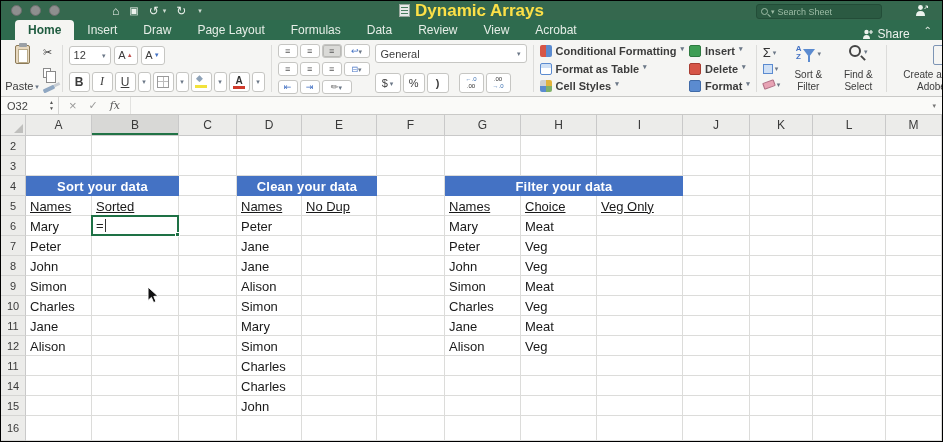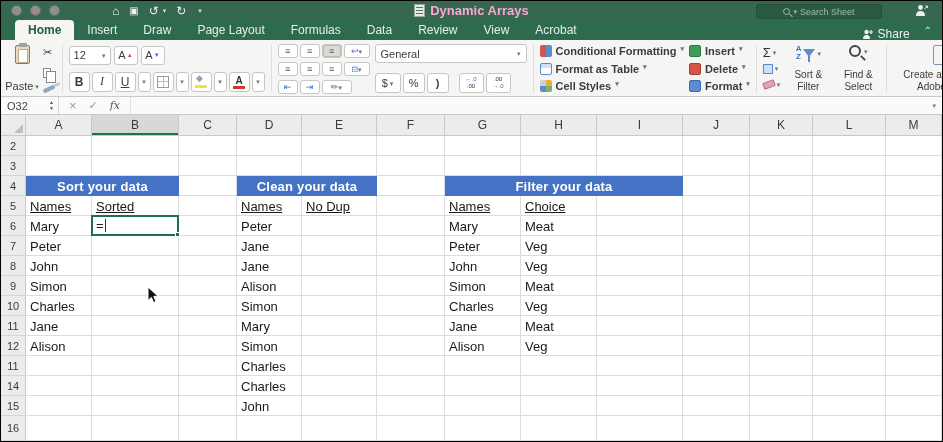--- a/index.html
+++ b/index.html
@@ -7,24 +7,24 @@
   body { position:relative; border:1px solid #000; background:#fff;
          font-family:"Liberation Sans", sans-serif; overflow:hidden; -webkit-font-smoothing:antialiased; }
 
   
   .titlebar { height:19px; background:#35684E; display:flex; align-items:center; color:#E9F0EA; position:relative; }
   .lights { display:flex; gap:8px; margin-left:10px; }
   .light { width:11px; height:11px; border-radius:50%; background:#8f8f8f; border:1px solid #6e6e6e; }
   .tb-icons { display:flex; align-items:center; gap:10px; margin-left:52px; font-size:12px; }
   .tb-ic { color:#EDF2ED; font-size:12px; line-height:1; cursor:default; }
   .tb-caret { font-size:7px; color:#cfdcd2; margin-left:-6px; }
-  .tb-title { position:absolute; left:0; right:0; top:0; bottom:0; display:flex; align-items:center; justify-content:center; gap:5px; font-size:13px; font-weight:700; color:#f9a8d4; pointer-events:none; }
+  .tb-title { position:absolute; left:0; right:0; top:0; bottom:0; display:flex; align-items:center; justify-content:center; gap:5px; font-size:17px; font-weight:700; color:#fde047; pointer-events:none; }
   .doc-ic { width:11px; height:13px; background:#e8e8e8; border-radius:1px; position:relative; box-shadow:inset 0 0 0 1px #9aa89e; }
   .doc-ic::after{ content:""; position:absolute; left:2px; top:3px; width:7px; height:1px; background:#4a7d5e; box-shadow:0 3px 0 #4a7d5e, 0 6px 0 #4a7d5e;}
-  .searchbox { position:absolute; right:60px; top:3px; width:126px; height:15px; background:#2B5A42; border:1px solid #234D38; border-radius:3px; display:flex; align-items:center; padding:0 4px; gap:3px;justify-content:center; }
+  .searchbox { position:absolute; right:60px; top:3px; width:126px; height:15px; background:#2B5A42; border:1px solid #234D38; border-radius:3px; display:flex; align-items:center; padding:0 4px; gap:3px; }
   .mag { width:7px; height:7px; border:1.2px solid #9DBCA6; border-radius:50%; position:relative; flex:none;}
   .mag::after { content:""; position:absolute; width:4px; height:1.2px; background:#9DBCA6; transform:rotate(45deg); left:5px; top:6px; }
   .search-ph { font-size:9px; color:#9DBCA6; }
   .share-user { position:absolute; right:14px; top:3px; }
 
   
   .tabbar { height:20px; background:#2E6B4E; display:flex; align-items:flex-end; padding-left:14px; position:relative; }
   .tab { font-size:12px; color:#E6EEE7; padding:3px 13px 3px; cursor:default; }
   .tab.active { background:#F5F5F2; color:#1F5C3F; font-weight:700; border-radius:4px 4px 0 0; }
   .tab-right { position:absolute; right:10px; top:0; height:100%; display:flex; align-items:center; gap:14px; color:#EDF2ED; font-size:12px; }
@@ -645,20 +645,21 @@
       <div class="glayer" id="grid-cells" style="grid-template-columns: 66px 87px 58px 65px 75px 68px 76px 76px 86px 67px 63px 73px 1fr; grid-template-rows: repeat(14, 20px) 1fr;">
           <div class="banner" style="grid-area: 3 / 1 / auto / span 2; background: rgb(68, 114, 196);">Sort your data</div>
           <div class="banner" style="grid-area: 3 / 7 / auto / span 3; background: rgb(68, 114, 196);">Filter your data</div>
           <div class="banner" style="grid-area: 3 / 4 / auto / span 2; background: rgb(68, 114, 196);">Clean your data</div>
           <div class="cellv hdrv" style="grid-area: 4 / 1;">Names</div>
           <div class="cellv hdrv" style="grid-area: 4 / 2;">Sorted</div>
           <div class="cellv hdrv" style="grid-area: 4 / 4;">Names</div>
           <div class="cellv hdrv" style="grid-area: 4 / 5;">No Dup</div>
           <div class="cellv hdrv" style="grid-area: 4 / 7;">Names</div>
           <div class="cellv hdrv" style="grid-area: 4 / 8;">Choice</div>
+          <div class="cellv hdrv" style="grid-area: 4 / 9;">Veg Only</div>
           <div class="cellv" style="grid-area: 5 / 1;">Mary</div>
           <div class="cellv" style="grid-area: 6 / 1;">Peter</div>
           <div class="cellv" style="grid-area: 7 / 1;">John</div>
           <div class="cellv" style="grid-area: 8 / 1;">Simon</div>
           <div class="cellv" style="grid-area: 9 / 1;">Charles</div>
           <div class="cellv" style="grid-area: 10 / 1;">Jane</div>
           <div class="cellv" style="grid-area: 11 / 1;">Alison</div>
           <div class="cellv" style="grid-area: 5 / 4;">Peter</div>
           <div class="cellv" style="grid-area: 6 / 4;">Jane</div>
           <div class="cellv" style="grid-area: 7 / 4;">Jane</div>

